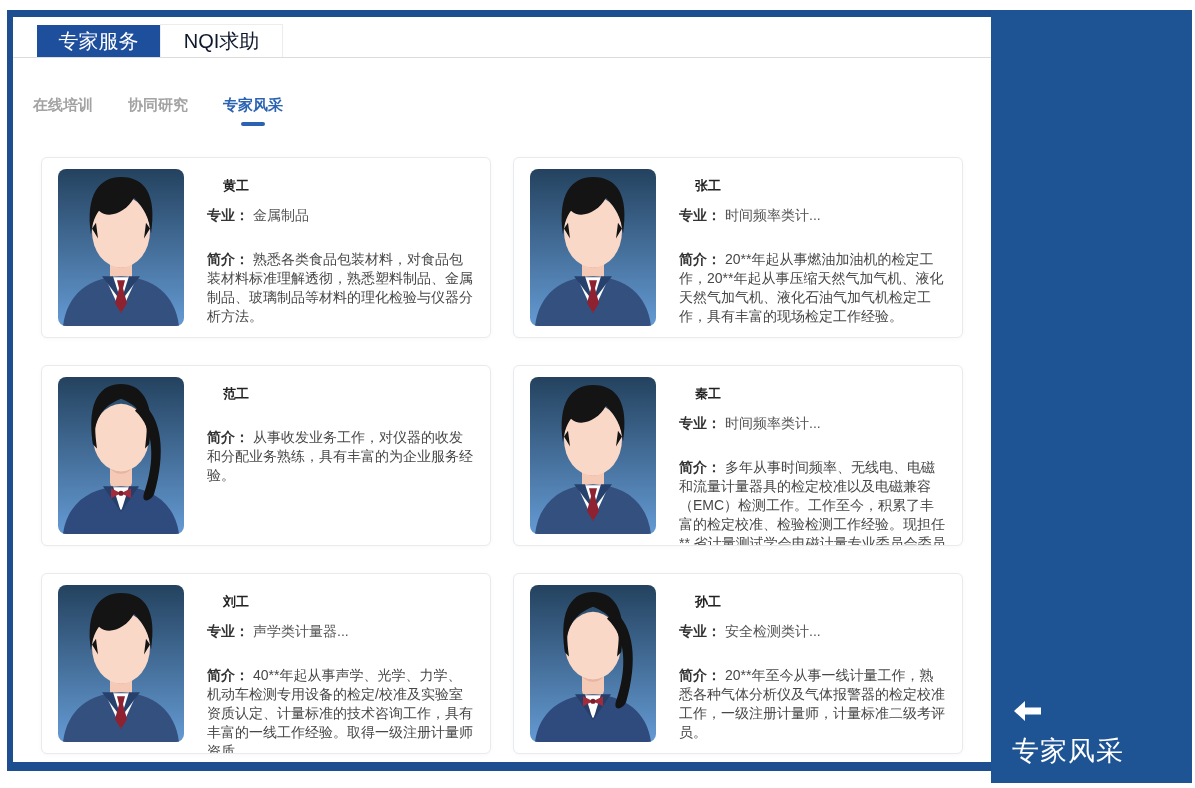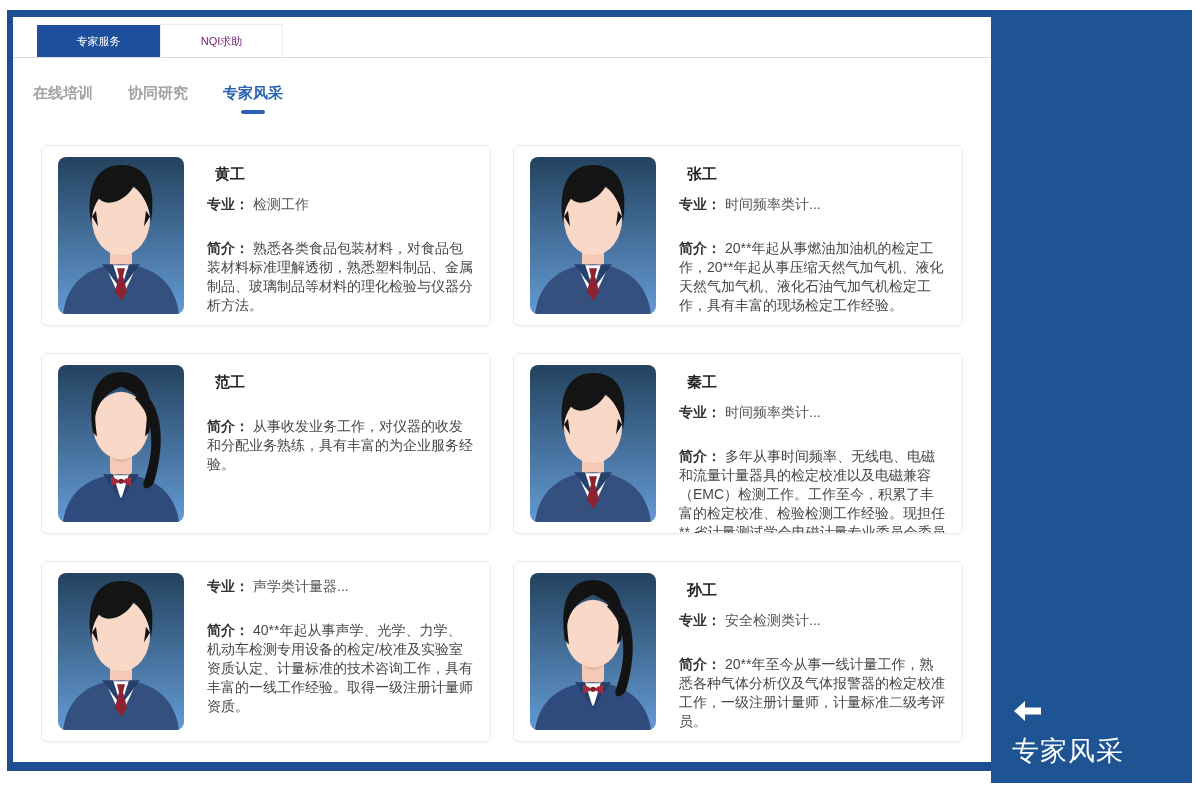--- a/index.html
+++ b/index.html
@@ -17,39 +17,39 @@
   .sidebar-tag { position:absolute; left:21px; bottom:14px; color:#fff; }
   .sidebar-arrow { display:block; margin:0 0 12px 2px; cursor:pointer; }
   .sidebar-label { font-size:27px; letter-spacing:1px; color:#fff; }
 
   
   .content { position:absolute; left:13px; top:17px; width:978px; height:745px; background:#fff; }
 
   .tabs { display:flex; align-items:flex-end; height:41px; padding-left:24px;
           border-bottom:1px solid #dcdcdc; }
   .tab { height:28px; min-width:123px; display:flex; align-items:center; justify-content:center;
-         font-size:11px; cursor:pointer; padding:16px 18px; }
+         font-size:20px; cursor:pointer; padding:16px 18px; }
   .tab.active { background:#1e4f9d; color:#ffffff; }
-  .tab.inactive { background:#ffffff; color:#701a75; border:1px solid #ececec; border-bottom:none; }
+  .tab.inactive { background:#ffffff; color:#0f172a; border:1px solid #ececec; border-bottom:none; }
 
   .subtabs { display:flex; gap:35px; margin:26px 0 0 20px; }
-  .subtab { font-size:15px; font-weight:bold; color:#a3a3a3; cursor:pointer; text-align:center; }
+  .subtab { font-size:15px; font-weight:bold; color:#a3a3a3; cursor:pointer; text-align:center;margin-top:12px; }
   .subtab.active { color:#2b63b2; }
   .subtab .underline { width:24px; height:4px; border-radius:2px; background:#2b63b2;
                        margin:7px auto 0; display:none; }
   .subtab.active .underline { display:block; }
 
   .grid { display:grid; grid-template-columns:450px 450px; gap:27px 22px; margin:31px 28px 0 28px; }
   .card { height:181px; background:#fff; border:1px solid #e8eaed; border-radius:6px;
           box-shadow:0 1px 5px rgba(0,0,0,0.03); display:flex; gap:23px;
           padding:11px 16px 11px 16px; overflow:hidden; cursor:pointer; }
   .avatar { width:126px; height:157px; border-radius:8px; overflow:hidden; flex-shrink:0; }
   .avatar svg { display:block; width:100%; height:100%; }
   .info { flex:1; padding-top:5px; }
-  .name { font-size:15px; font-weight:bold; color:#222; margin:3px 8px 12px; }
+  .name { font-size:13px; font-weight:bold; color:#222; margin:3px 16px 12px; }
   .major { font-size:14px; color:#555; margin-bottom:9px; }
   .major b, .intro b { color:#333; font-weight:bold; margin-right:4px;font-family:Liberation Serif, serif; }
   .intro { font-size:14px; line-height:19px; color:#474747;margin-top:25px; }
 </style>
 </head>
 <body>
 
 <div class="frame-top"></div>
 <div class="frame-left"></div>
 <div class="frame-bottom"></div>
@@ -97,21 +97,21 @@
         <path d="M47,109 L63,144 L79,109 Z" fill="#ffffff"></path>
         <path d="M44,108 L63,133 L55,108 Z" fill="#27416d"></path>
         <path d="M82,108 L63,133 L71,108 Z" fill="#27416d"></path>
         <path d="M59,112 h8 l-2,8 4,15 -6,10 -6,-10 4,-15 Z" fill="#8e2230"></path>
       </svg>
 
     </div>
     <div class="info">
       <div class="name">黄工</div>
       <div class="major">
-        <b>专业：</b><span>检测工作</span>
+        <b>专业：</b><span>金属制品</span>
       </div>
       <div class="intro">
         <b>简介：</b><span>熟悉各类食品包装材料，对食品包装材料标准理解透彻，熟悉塑料制品、金属制品、玻璃制品等材料的理化检验与仪器分析方法。</span>
       </div>
     </div>
   </div>
 
   <div class="card">
     <div class="avatar">
 
@@ -234,20 +234,21 @@
         <path d="M34,60 l4,-6 2,16 z M92,60 l-4,-6 -2,16 z" fill="#141414"></path>
         <path d="M5,158 C9,126 31,109 63,108 C95,109 117,126 121,158 Z" fill="#33507f"></path>
         <path d="M47,109 L63,144 L79,109 Z" fill="#ffffff"></path>
         <path d="M44,108 L63,133 L55,108 Z" fill="#27416d"></path>
         <path d="M82,108 L63,133 L71,108 Z" fill="#27416d"></path>
         <path d="M59,112 h8 l-2,8 4,15 -6,10 -6,-10 4,-15 Z" fill="#8e2230"></path>
       </svg>
 
     </div>
     <div class="info">
+      <div class="name">刘工</div>
       <div class="major">
         <b>专业：</b><span>声学类计量器...</span>
       </div>
       <div class="intro">
         <b>简介：</b><span>40**年起从事声学、光学、力学、机动车检测专用设备的检定/校准及实验室资质认定、计量标准的技术咨询工作，具有丰富的一线工作经验。取得一级注册计量师资质。</span>
       </div>
     </div>
   </div>
 
   <div class="card">

